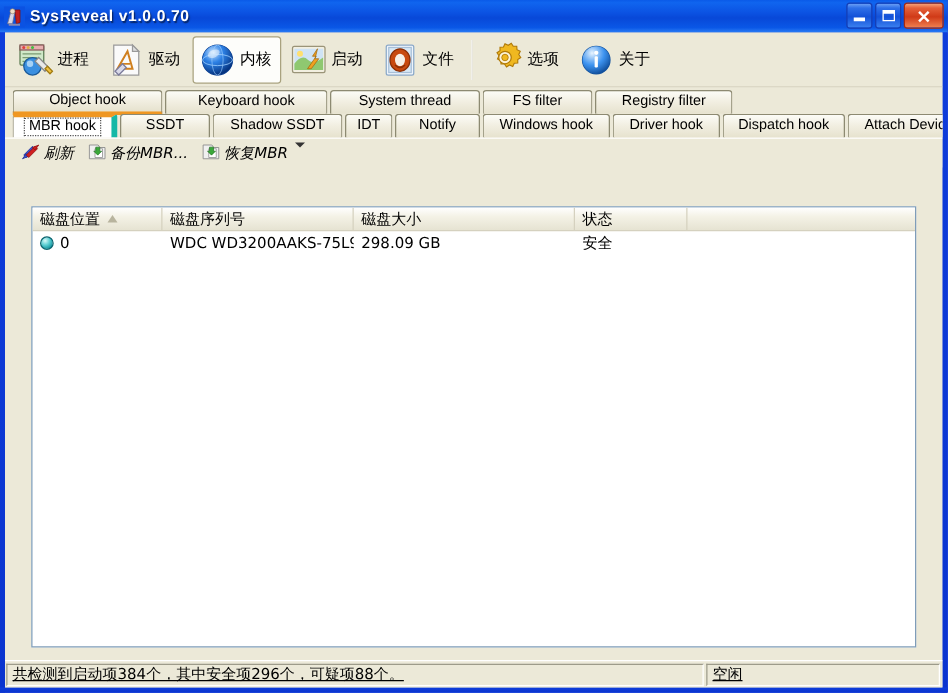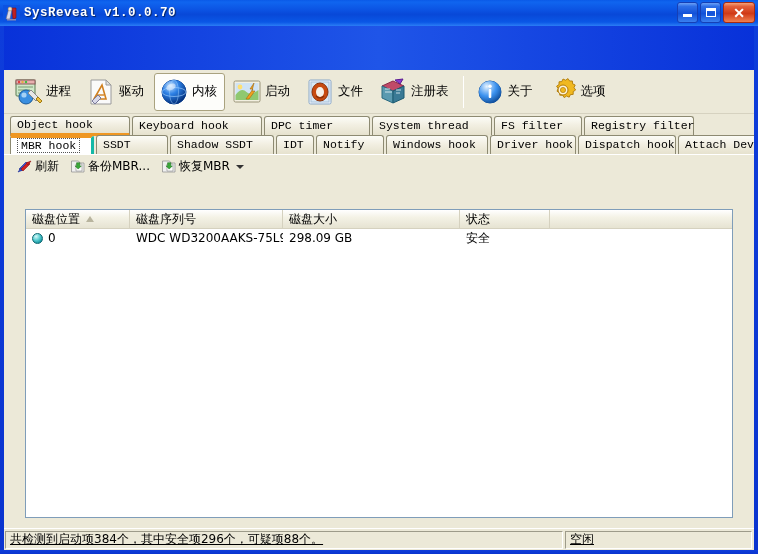--- a/index.html
+++ b/index.html
@@ -40,21 +40,21 @@
   }
   .title-icon {
     width: 17px; height: 17px;
     margin-right: 4px;
     position: relative;
     flex: 0 0 auto;
   }
   .title-icon svg { display:block; }
   .title-text {
     color: #ffffff;
-    font-family: Liberation Mono, monospace;
+    font-family: Liberation Sans, sans-serif;
     font-size: 12.5px;
     font-weight: bold;
     letter-spacing: 0.5px;
     text-shadow: 1px 1px 1px rgba(0,0,0,0.55);
     white-space: nowrap;
   }
   .win-buttons {
     position:absolute; right:3px; top:2px;
     display:flex; gap:2px;
   }
@@ -77,21 +77,20 @@
   .glyph-max { width:10px; height:9px; border:1.6px solid #fff; border-top-width:3px; }
   .glyph-close { color:#fff; font-size:14px; font-weight:bold; line-height:1; font-family:"Liberation Sans",sans-serif;}
 
   
   .client {
     position:absolute;
     left:4px; top:26px; right:4px; bottom:4px;
     background:#ece9d8;
     border: 0;
     overflow: hidden;
-    margin-top: 44px;
   }
 
   
   .toolbar {
     height: 44px;
     background: #ece9d8;
     display:flex; align-items:center;
     padding-left: 4px;
     border-bottom: 1px solid #d6d2c0;
   }
@@ -136,65 +135,66 @@
   }
   .tab-row.row2 { margin-top: 0px; }
   .tab {
     flex: 0 0 auto;
     height: 19px;
     margin-right: 2px;
     background: linear-gradient(to bottom,#fcfcf7 0%,#f2efe2 45%,#e6e2ce 100%);
     border: 1px solid #8d8a72;
     border-bottom: none;
     border-radius: 3px 3px 0 0;
-    display:flex; align-items:center; justify-content:flex-start;
+    display:flex; align-items:center; justify-content:center;
     font-size: 11.5px;
-    font-family: Liberation Mono, monospace;
+    font-family: Liberation Sans, sans-serif;
     color: #000;
     padding: 0 6px;
     cursor: default;
     white-space: nowrap;
     line-height: 1;
   }
   .tab.hot-underline {
     border-bottom: 3px solid #ef9723;
     height: 20px;
     margin-bottom: -1px;
   }
   .tab.active {
     background: #ffffff;
     border-top: 3px solid #ef9723;
     border-left:1px solid #8d8a72;
-    border-right:3px solid #14b8a6;
+    border-right:5px solid #14b8a6;
     position: relative;
     z-index: 4;
     padding-bottom: 1px;
   }
   .tab.active .tab-inner {
     border: 1px dotted #555;
     padding: 0 3px;
     display:block;
     line-height: 13px;
   }
 
   
   .action-bar {
     height: 24px;
     background: #ece9d8;
     display:flex; align-items:center;
     padding-left: 10px;
     border-top: 1px solid #ffffff;
   }
   .act-item {
-    display:flex; align-items:center;
+    display:flex; align-items:flex-start;
     height: 20px;
     padding: 0 7px 0 2px;
     border: 1px solid transparent;
     cursor: default;
     white-space:nowrap;
+    font-style:italic;
   }
   .act-icon { width:15px; height:15px; margin-right:3px; flex:0 0 auto; }
   .act-label { font-size:12px; color:#000; font-family:"DejaVu Sans",sans-serif; }
   .act-caret {
     width:0;height:0;
     border-left:4px solid transparent;
     border-right:4px solid transparent;
     border-top:4px solid #333;
     margin-left:6px;
   }
@@ -393,78 +393,63 @@
             <rect x="4" y="3" width="22" height="24" rx="1.5" fill="#eef4fb" stroke="#8aa8c8"></rect>
             <rect x="6" y="5" width="18" height="20" fill="#d8e8f5" stroke="#a8c0d8"></rect>
             <ellipse cx="15" cy="15" rx="8" ry="9" fill="#c84a10" stroke="#8a3008"></ellipse>
             <ellipse cx="15" cy="15" rx="4" ry="5" fill="#f5f0e8"></ellipse>
             <path d="M11 19 q4 4 8 0" stroke="#8a3008" stroke-width="1.2" fill="none"></path>
           </svg>
         </span>
         <span class="tb-label">文件</span>
       </div>
 
+
+      <div class="tb-sep"></div>
+
       <div class="tb-item">
         <span class="tb-icon">
           <svg width="30" height="30" viewBox="0 0 30 30">
-            <path d="M4 9 L15 4 L26 9 L15 14 Z" fill="#c04a68" stroke="#8a2a48"></path>
-            <path d="M4 9 v12 l11 5 v-12 z" fill="#5a9ab0" stroke="#2a6a80"></path>
-            <path d="M26 9 v12 l-11 5 v-12 z" fill="#3a7a95" stroke="#1a5a70"></path>
-            <path d="M7 12 h5 M7 15 h7 M18 13 h5 M18 16 h4" stroke="#e8f4f8" stroke-width="1" opacity="0.8"></path>
-            <path d="M17 3 l8 -1 l-3 5 z" fill="#8a3ad0" stroke="#5a1a90"></path>
-          </svg>
-        </span>
-        <span class="tb-label">注册表</span>
-      </div>
-
-      <div class="tb-sep"></div>
+            <g fill="#f0b820" stroke="#b07a08" stroke-width="0.9">
+              <path d="M15 2 l2.6 1.2 l2.4 -1.6 l1.6 2.4 l2.8 0 l0.2 2.8 l2.6 1.2 l-1.2 2.6 l1.6 2.4 l-2.4 1.6 l0 2.8 l-2.8 0.2 l-1.2 2.6 l-2.6 -1.2 l-2.4 1.6 l-1.6 -2.4 l-2.8 0 l-0.2 -2.8 l-2.6 -1.2 l1.2 -2.6 l-1.6 -2.4 l2.4 -1.6 l0 -2.8 l2.8 -0.2 z"></path>
+            </g>
+            <circle cx="15" cy="13" r="5" fill="#fdf3d8" stroke="#b07a08"></circle>
+            <circle cx="15" cy="13" r="2.6" fill="#f0b820" stroke="#b07a08" stroke-width="0.7"></circle>
+          </svg>
+        </span>
+        <span class="tb-label">选项</span>
+      </div>
 
       <div class="tb-item">
         <span class="tb-icon">
           <svg width="30" height="30" viewBox="0 0 30 30">
             <circle cx="15" cy="15" r="11" fill="#2f84e8" stroke="#14539e"></circle>
             <circle cx="15" cy="15" r="11" fill="url(#ag)"></circle>
             <defs>
               <radialGradient id="ag" cx="35%" cy="25%" r="80%">
                 <stop offset="0%" stop-color="#e8f4ff"></stop>
                 <stop offset="55%" stop-color="#3e94f0" stop-opacity="0.9"></stop>
                 <stop offset="100%" stop-color="#0d4a96"></stop>
               </radialGradient>
             </defs>
             <rect x="13.7" y="12" width="2.6" height="9" rx="1" fill="#ffffff"></rect>
             <circle cx="15" cy="9.2" r="1.7" fill="#ffffff"></circle>
           </svg>
         </span>
         <span class="tb-label">关于</span>
       </div>
-
-      <div class="tb-item">
-        <span class="tb-icon">
-          <svg width="30" height="30" viewBox="0 0 30 30">
-            <g fill="#f0b820" stroke="#b07a08" stroke-width="0.9">
-              <path d="M15 2 l2.6 1.2 l2.4 -1.6 l1.6 2.4 l2.8 0 l0.2 2.8 l2.6 1.2 l-1.2 2.6 l1.6 2.4 l-2.4 1.6 l0 2.8 l-2.8 0.2 l-1.2 2.6 l-2.6 -1.2 l-2.4 1.6 l-1.6 -2.4 l-2.8 0 l-0.2 -2.8 l-2.6 -1.2 l1.2 -2.6 l-1.6 -2.4 l2.4 -1.6 l0 -2.8 l2.8 -0.2 z"></path>
-            </g>
-            <circle cx="15" cy="13" r="5" fill="#fdf3d8" stroke="#b07a08"></circle>
-            <circle cx="15" cy="13" r="2.6" fill="#f0b820" stroke="#b07a08" stroke-width="0.7"></circle>
-          </svg>
-        </span>
-        <span class="tb-label">选项</span>
-      </div>
     </div>
 
     <div class="tabs-wrap">
       <div class="tab-row row1">
         <div class="tab hot-underline" style="width:120px">
           <span>Object hook</span>
         </div>
         <div class="tab" style="width:130px">
           <span>Keyboard hook</span>
-        </div>
-        <div class="tab" style="width:106px">
-          <span>DPC timer</span>
         </div>
         <div class="tab" style="width:120px">
           <span>System thread</span>
         </div>
         <div class="tab" style="width:88px">
           <span>FS filter</span>
         </div>
         <div class="tab" style="width:110px">
           <span>Registry filter</span>
         </div>

